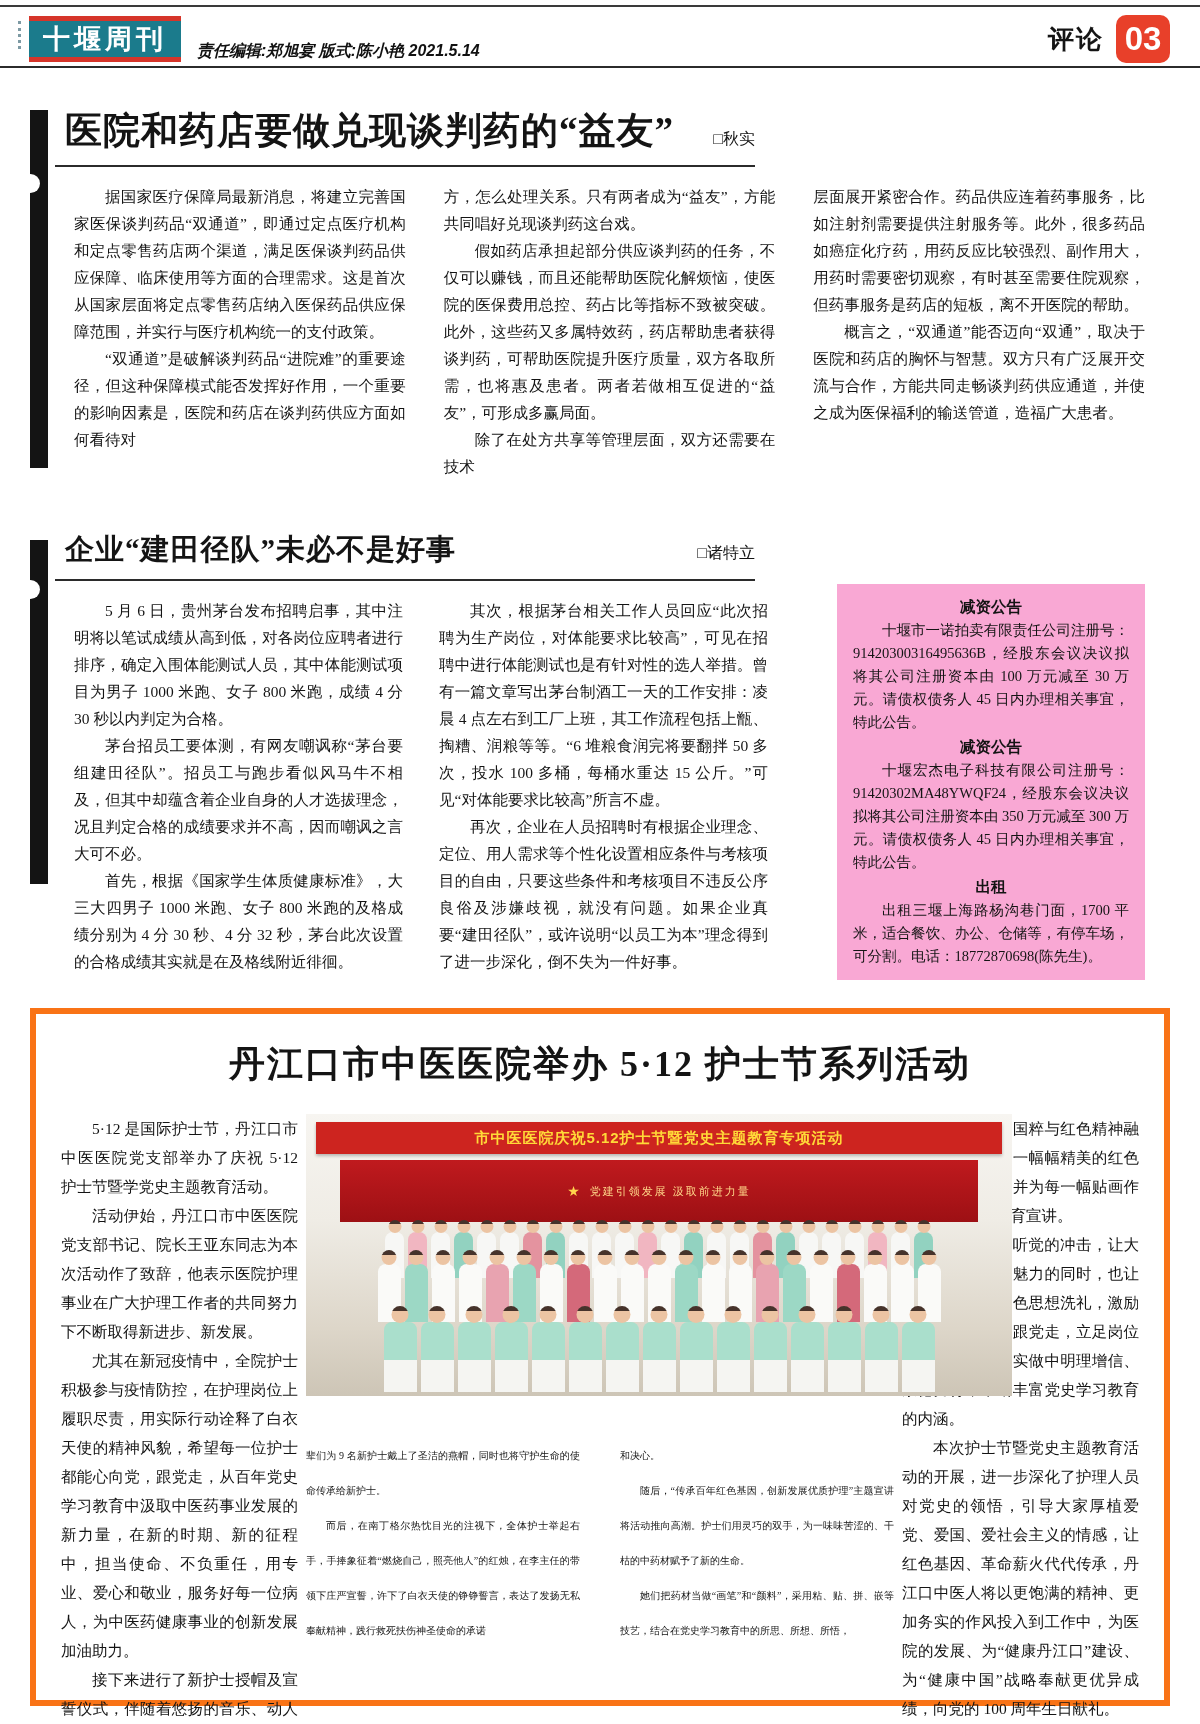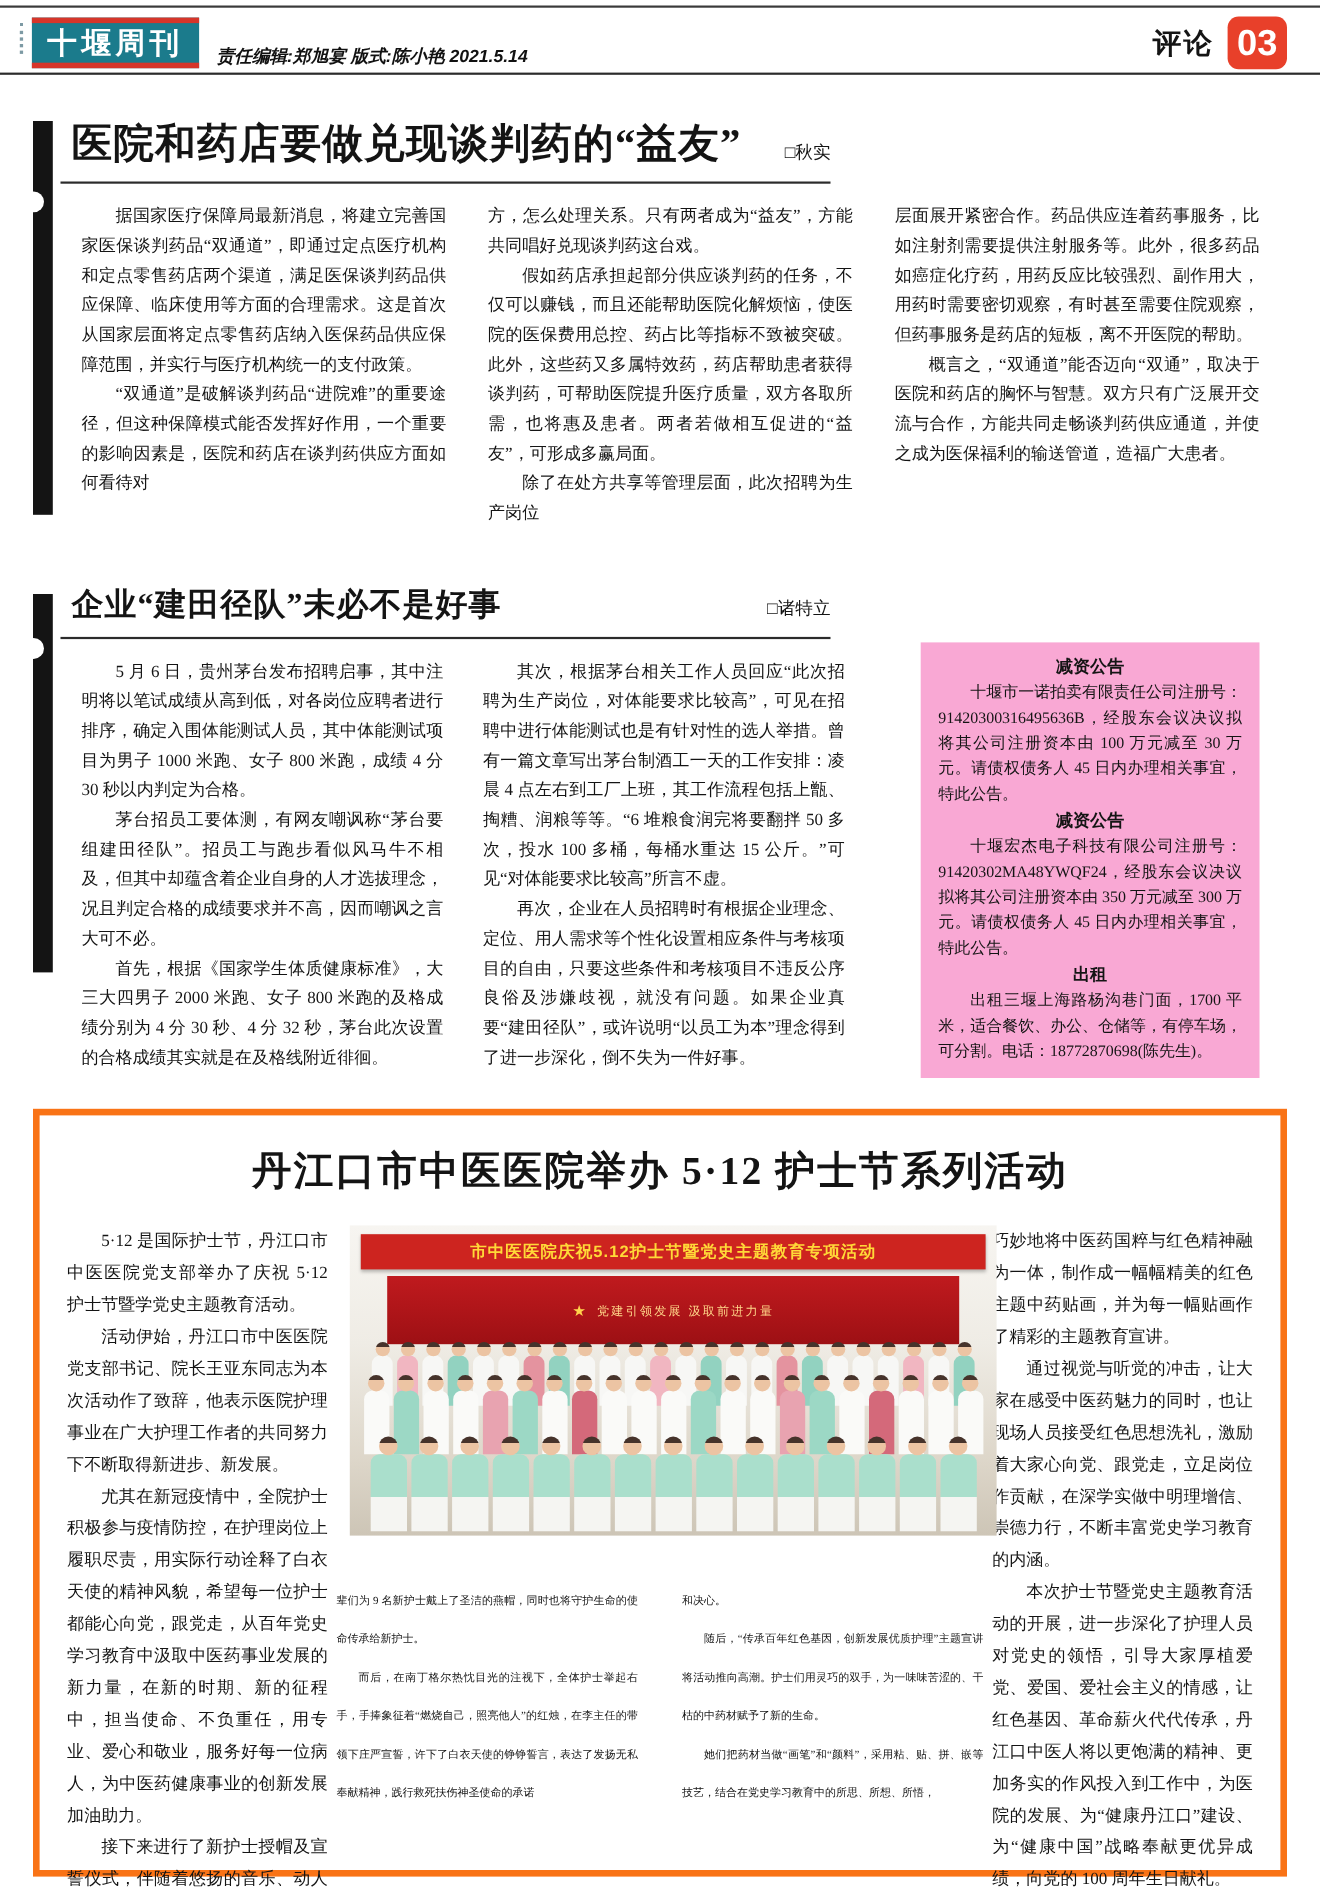--- a/index.html
+++ b/index.html
@@ -70,23 +70,22 @@
   .a3-title { text-align:center; font-size:36px; font-weight:bold; letter-spacing:2px; margin-top:26px; }
   .a3-content { position:absolute; top:100px; left:25px; right:25px; bottom:14px; display:flex; justify-content:space-between; }
   .a3col { font-size:15.5px; line-height:29px; text-align:justify; }
   .a3-colL { width:237px; }
   .a3-mid { width:588px; }
   .a3-colR { width:237px; }
   .byline { text-align:right; text-indent:0; margin-top:2px; }
 
   
   .photo {
-    position:relative; width:588px; height:282px; overflow:hidden;
+    position:relative; width:706px; height:282px; overflow:hidden;
     background:linear-gradient(#f7f5f1 0%, #efece5 38%, #ddd6c9 76%, #cdc5b6 100%);
-    margin-left:12px;
   }
   .led-banner {
     position:absolute; top:8px; left:10px; right:10px; height:32px; background:#cd241f;
     color:#ffd938; font-family:"Liberation Sans","DejaVu Sans",sans-serif; font-weight:bold;
     font-size:15px; letter-spacing:1px; display:flex; align-items:center; justify-content:center;
     box-shadow:0 2px 3px rgba(0,0,0,.25); white-space:nowrap;
   }
   .backdrop {
     position:absolute; top:46px; left:34px; right:34px; height:62px;
     background:linear-gradient(#c01a1e, #9d1014); color:#ffd78a;
@@ -129,41 +128,41 @@
     </div>
     <div class="title-rule"></div>
     <div class="body-cols">
         <div class="col">
           <p>据国家医疗保障局最新消息，将建立完善国家医保谈判药品“双通道”，即通过定点医疗机构和定点零售药店两个渠道，满足医保谈判药品供应保障、临床使用等方面的合理需求。这是首次从国家层面将定点零售药店纳入医保药品供应保障范围，并实行与医疗机构统一的支付政策。</p>
           <p>“双通道”是破解谈判药品“进院难”的重要途径，但这种保障模式能否发挥好作用，一个重要的影响因素是，医院和药店在谈判药供应方面如何看待对</p>
         </div>
         <div class="col">
           <p class="noindent">方，怎么处理关系。只有两者成为“益友”，方能共同唱好兑现谈判药这台戏。</p>
           <p>假如药店承担起部分供应谈判药的任务，不仅可以赚钱，而且还能帮助医院化解烦恼，使医院的医保费用总控、药占比等指标不致被突破。此外，这些药又多属特效药，药店帮助患者获得谈判药，可帮助医院提升医疗质量，双方各取所需，也将惠及患者。两者若做相互促进的“益友”，可形成多赢局面。</p>
-          <p>除了在处方共享等管理层面，此次招聘为生产岗位</p>
+          <p>除了在处方共享等管理层面，双方还需要在技术</p>
         </div>
         <div class="col">
           <p class="noindent">层面展开紧密合作。药品供应连着药事服务，比如注射剂需要提供注射服务等。此外，很多药品如癌症化疗药，用药反应比较强烈、副作用大，用药时需要密切观察，有时甚至需要住院观察，但药事服务是药店的短板，离不开医院的帮助。</p>
           <p>概言之，“双通道”能否迈向“双通”，取决于医院和药店的胸怀与智慧。双方只有广泛展开交流与合作，方能共同走畅谈判药供应通道，并使之成为医保福利的输送管道，造福广大患者。</p>
         </div>
       </div>
   </section>
 
   <section class="article a2">
     <div class="side-bar"></div>
     <div class="title-row">
       <h2>企业“建田径队”未必不是好事</h2>
       <span class="author">□诸特立</span>
     </div>
     <div class="title-rule"></div>
     <div class="a2-cols">
         <div class="col">
           <p>5 月 6 日，贵州茅台发布招聘启事，其中注明将以笔试成绩从高到低，对各岗位应聘者进行排序，确定入围体能测试人员，其中体能测试项目为男子 1000 米跑、女子 800 米跑，成绩 4 分 30 秒以内判定为合格。</p>
           <p>茅台招员工要体测，有网友嘲讽称“茅台要组建田径队”。招员工与跑步看似风马牛不相及，但其中却蕴含着企业自身的人才选拔理念，况且判定合格的成绩要求并不高，因而嘲讽之言大可不必。</p>
-          <p>首先，根据《国家学生体质健康标准》，大三大四男子 2000 米跑、女子 800 米跑的及格成绩分别为 4 分 30 秒、4 分 32 秒，茅台此次设置的合格成绩其实就是在及格线附近徘徊。</p>
+          <p>首先，根据《国家学生体质健康标准》，大三大四男子 1000 米跑、女子 800 米跑的及格成绩分别为 4 分 30 秒、4 分 32 秒，茅台此次设置的合格成绩其实就是在及格线附近徘徊。</p>
         </div>
         <div class="col">
           <p>其次，根据茅台相关工作人员回应“此次招聘为生产岗位，对体能要求比较高”，可见在招聘中进行体能测试也是有针对性的选人举措。曾有一篇文章写出茅台制酒工一天的工作安排：凌晨 4 点左右到工厂上班，其工作流程包括上甑、掏糟、润粮等等。“6 堆粮食润完将要翻拌 50 多次，投水 100 多桶，每桶水重达 15 公斤。”可见“对体能要求比较高”所言不虚。</p>
           <p>再次，企业在人员招聘时有根据企业理念、定位、用人需求等个性化设置相应条件与考核项目的自由，只要这些条件和考核项目不违反公序良俗及涉嫌歧视，就没有问题。如果企业真要“建田径队”，或许说明“以员工为本”理念得到了进一步深化，倒不失为一件好事。</p>
         </div>
       </div>
     <aside class="notices">
         <div class="notice-heading">减资公告</div>
         <p>十堰市一诺拍卖有限责任公司注册号：91420300316495636B，经股东会议决议拟将其公司注册资本由 100 万元减至 30 万元。请债权债务人 45 日内办理相关事宜，特此公告。</p>
         <div class="notice-heading">减资公告</div>

